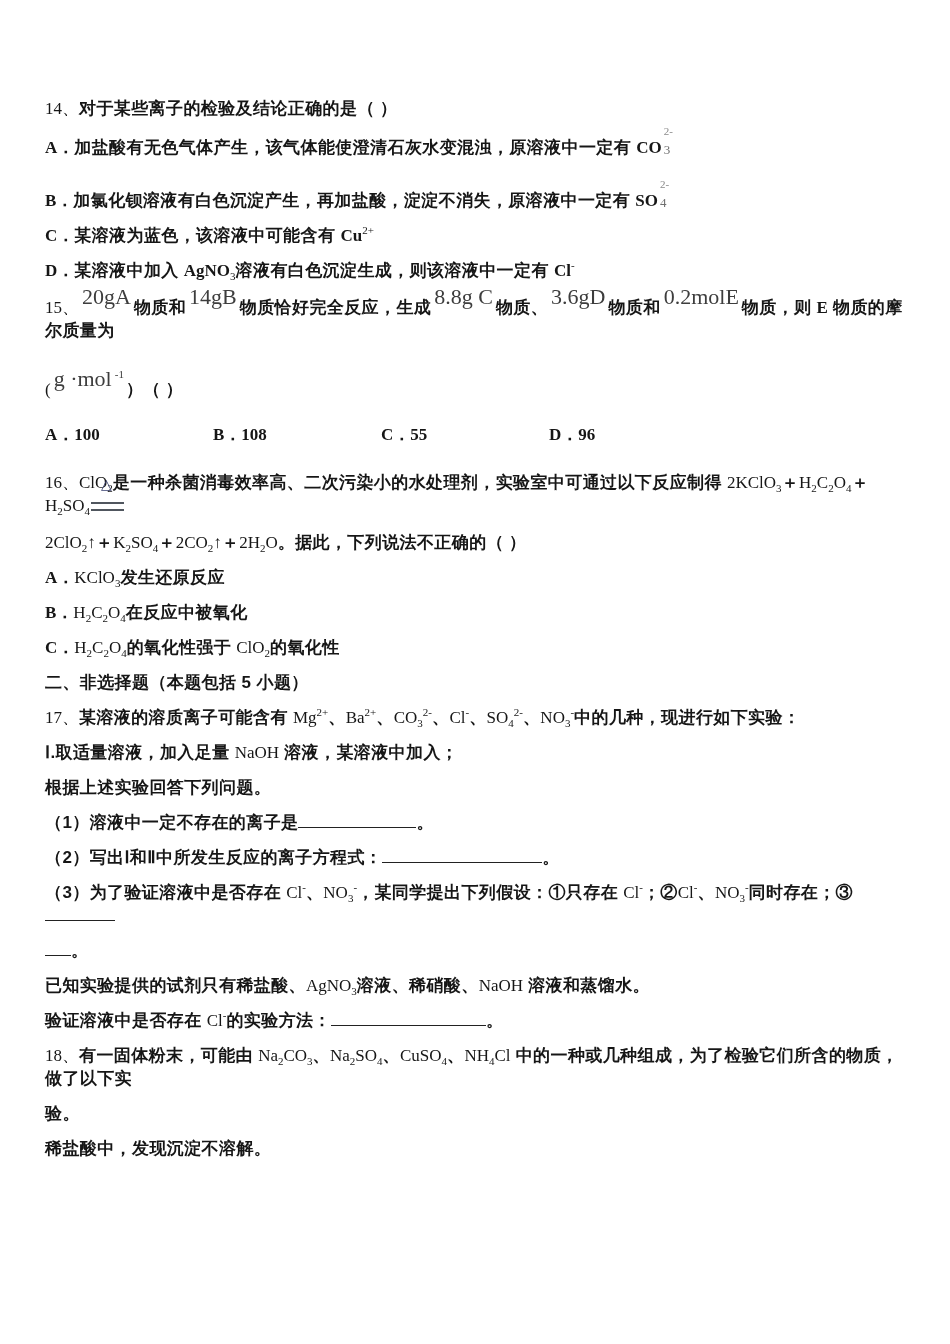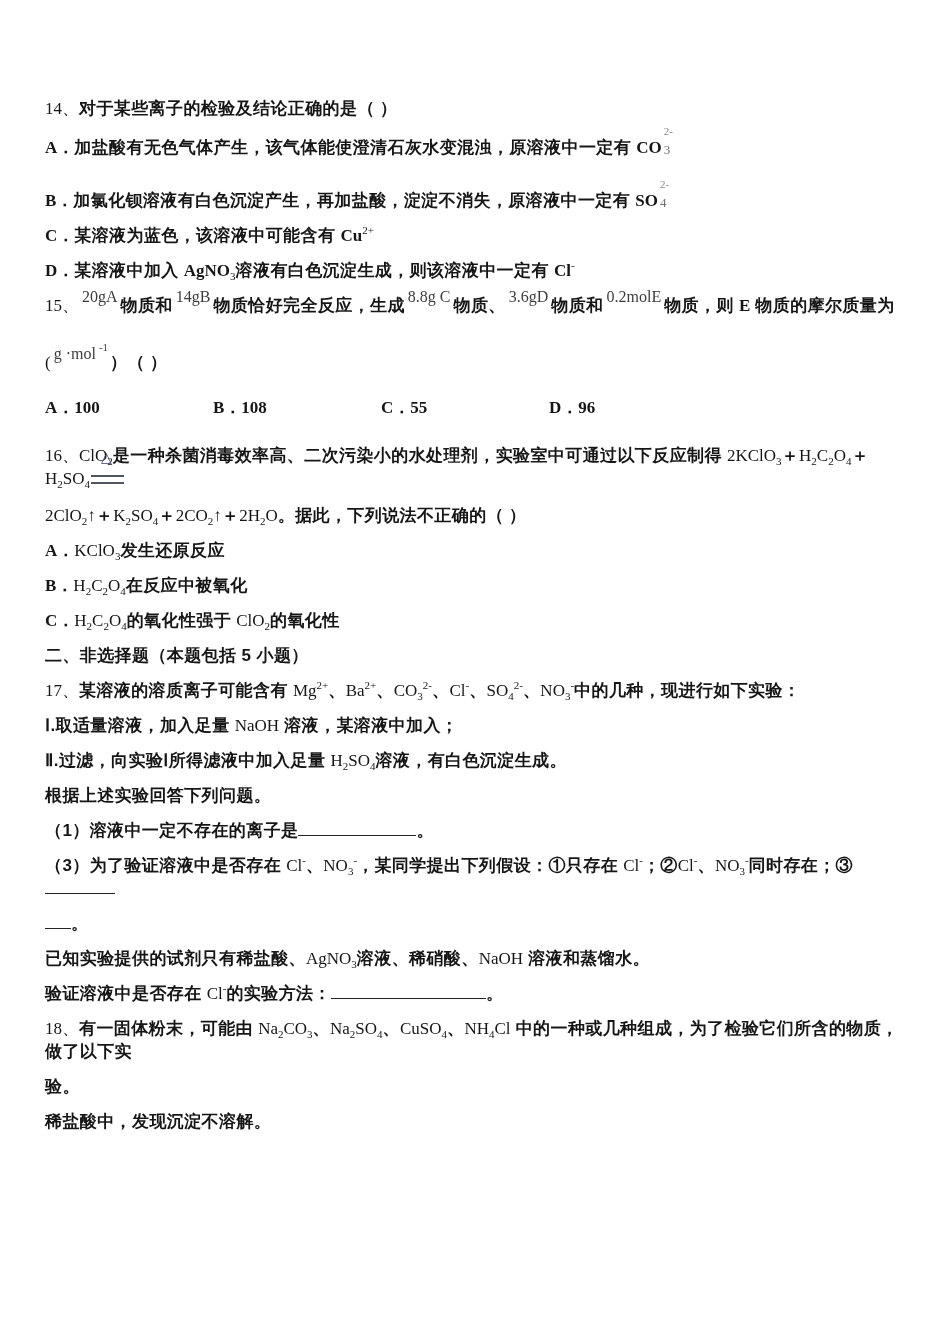--- a/index.html
+++ b/index.html
@@ -19,21 +19,21 @@
   .line:nth-child(17){margin-top:4px;}
   
   .cn{font-family:"Liberation Sans",sans-serif;font-weight:700;letter-spacing:0.4px;}
   .fm{font-family:"Liberation Serif",serif;font-weight:400;}
   .fmb{font-family:"Liberation Serif",serif;font-weight:700;}
   sub.sc,sup.sc{font-family:"Liberation Serif",serif;font-size:11px;line-height:0;}
   .stk{display:inline-block;position:relative;width:17px;height:22px;vertical-align:bottom;
        font-family:"Liberation Serif",serif;}
   .stk .top{position:absolute;top:-11px;left:2px;font-size:11px;color:#8a8a8a;line-height:1;}
   .stk .bot{position:absolute;top:6px;left:2px;font-size:13px;color:#6f6f6f;line-height:1;}
-  .rs{font-family:"Liberation Serif",serif;color:#3d3d3d;font-size:16px;
+  .rs{font-family:"Liberation Serif",serif;color:#3d3d3d;font-size:22px;
       position:relative;top:-9px;margin:0 3px;}
   .rsup{font-family:"Liberation Serif",serif;color:#3d3d3d;font-size:11px;
         position:relative;top:-17px;margin-right:2px;}
   .ch{display:inline-block;width:168px;font-family:"Liberation Serif",serif;font-weight:700;}
   .bl{display:inline-block;height:15px;border-bottom:1.5px solid #222;vertical-align:baseline;}
   .eqd{display:inline-block;position:relative;width:35px;height:12px;margin-left:1px;
        vertical-align:baseline;}
   .eqd .delta{position:absolute;left:10px;top:-21px;color:#3a4272;font-size:14px;line-height:1;}
   .eqd .eq{position:absolute;left:0;top:3px;width:33px;height:5px;
            border-top:2px solid #50565e;border-bottom:2px solid #50565e;}
@@ -51,23 +51,23 @@
     <div class="line"><span class="fm">(</span><span class="rs">g ·mol</span><span class="rsup">-1</span><span class="cn">）（  ）</span></div>
     <div class="line"><span class="ch">A．100</span><span class="ch">B．108</span><span class="ch">C．55</span><span class="ch">D．96</span></div>
     <div class="line"><span class="fm">16、</span><span class="fm">ClO</span><sub class="sc">2</sub><span class="cn">是一种杀菌消毒效率高、二次污染小的水处理剂，实验室中可通过以下反应制得 </span><span class="fm">2KClO</span><sub class="sc">3</sub><span class="cn">＋</span><span class="fm">H</span><sub class="sc">2</sub><span class="fm">C</span><sub class="sc">2</sub><span class="fm">O</span><sub class="sc">4</sub><span class="cn">＋</span><span class="fm">H</span><sub class="sc">2</sub><span class="fm">SO</span><sub class="sc">4</sub><span class="eqd"><span class="delta">△</span><span class="eq"></span></span></div>
     <div class="line"><span class="fm">2ClO</span><sub class="sc">2</sub><span class="fm">↑</span><span class="cn">＋</span><span class="fm">K</span><sub class="sc">2</sub><span class="fm">SO</span><sub class="sc">4</sub><span class="cn">＋</span><span class="fm">2CO</span><sub class="sc">2</sub><span class="fm">↑</span><span class="cn">＋</span><span class="fm">2H</span><sub class="sc">2</sub><span class="fm">O</span><span class="cn">。据此，下列说法不正确的（   ）</span></div>
     <div class="line"><span class="fmb">A．</span><span class="fm">KClO</span><sub class="sc">3</sub><span class="cn">发生还原反应</span></div>
     <div class="line"><span class="fmb">B．</span><span class="fm">H</span><sub class="sc">2</sub><span class="fm">C</span><sub class="sc">2</sub><span class="fm">O</span><sub class="sc">4</sub><span class="cn">在反应中被氧化</span></div>
     <div class="line"><span class="fmb">C．</span><span class="fm">H</span><sub class="sc">2</sub><span class="fm">C</span><sub class="sc">2</sub><span class="fm">O</span><sub class="sc">4</sub><span class="cn">的氧化性强于 </span><span class="fm">ClO</span><sub class="sc">2</sub><span class="cn">的氧化性</span></div>
     <div class="line"><span class="cn">二、非选择题（本题包括 5 小题）</span></div>
     <div class="line"><span class="fm">17、</span><span class="cn">某溶液的溶质离子可能含有 </span><span class="fm">Mg</span><sup class="sc">2+</sup><span class="cn">、</span><span class="fm">Ba</span><sup class="sc">2+</sup><span class="cn">、</span><span class="fm">CO</span><sub class="sc">3</sub><sup class="sc">2-</sup><span class="cn">、</span><span class="fm">Cl</span><sup class="sc">-</sup><span class="cn">、</span><span class="fm">SO</span><sub class="sc">4</sub><sup class="sc">2-</sup><span class="cn">、</span><span class="fm">NO</span><sub class="sc">3</sub><sup class="sc">-</sup><span class="cn">中的几种，现进行如下实验：</span></div>
     <div class="line"><span class="cn">Ⅰ.取适量溶液，加入足量 </span><span class="fm">NaOH</span><span class="cn"> 溶液，某溶液中加入；</span></div>
-    <div class="line"><span class="cn">Ⅱ.过滤，向实验Ⅰ所得滤液中加入足量 </span><span class="fm">H</span><sub class="sc">2</sub><span class="fm">SO</span><sub class="sc">4</sub><span class="cn">溶液，有白色沉淀生成。</span></div>
     <div class="line"><span class="cn">根据上述实验回答下列问题。</span></div>
     <div class="line"><span class="cn">（1）溶液中一定不存在的离子是</span><span class="bl" style="width: 118px;"></span><span class="cn">。</span></div>
+    <div class="line"><span class="cn">（2）写出Ⅰ和Ⅱ中所发生反应的离子方程式：</span><span class="bl" style="width: 160px;"></span><span class="cn">。</span></div>
     <div class="line"><span class="cn">（3）为了验证溶液中是否存在 </span><span class="fm">Cl</span><sup class="sc">-</sup><span class="cn">、</span><span class="fm">NO</span><sub class="sc">3</sub><sup class="sc">-</sup><span class="cn">，某同学提出下列假设：①只存在 </span><span class="fm">Cl</span><sup class="sc">-</sup><span class="cn">；②</span><span class="fm">Cl</span><sup class="sc">-</sup><span class="cn">、</span><span class="fm">NO</span><sub class="sc">3</sub><sup class="sc">-</sup><span class="cn">同时存在；③</span><span class="bl" style="width: 70px;"></span></div>
     <div class="line"><span class="bl" style="width: 26px;"></span><span class="cn">。</span></div>
     <div class="line"><span class="cn">已知实验提供的试剂只有稀盐酸、</span><span class="fm">AgNO</span><sub class="sc">3</sub><span class="cn">溶液、稀硝酸、</span><span class="fm">NaOH</span><span class="cn"> 溶液和蒸馏水。</span></div>
     <div class="line"><span class="cn">验证溶液中是否存在 </span><span class="fm">Cl</span><sup class="sc">-</sup><span class="cn">的实验方法：</span><span class="bl" style="width: 155px;"></span><span class="cn">。</span></div>
     <div class="line"><span class="fm">18、</span><span class="cn">有一固体粉末，可能由 </span><span class="fm">Na</span><sub class="sc">2</sub><span class="fm">CO</span><sub class="sc">3</sub><span class="cn">、</span><span class="fm">Na</span><sub class="sc">2</sub><span class="fm">SO</span><sub class="sc">4</sub><span class="cn">、</span><span class="fm">CuSO</span><sub class="sc">4</sub><span class="cn">、</span><span class="fm">NH</span><sub class="sc">4</sub><span class="fm">Cl</span><span class="cn"> 中的一种或几种组成，为了检验它们所含的物质，做了以下实</span></div>
     <div class="line"><span class="cn">验。</span></div>
     <div class="line"><span class="cn">稀盐酸中，发现沉淀不溶解。</span></div>
   </div>
 
 </body></html>

